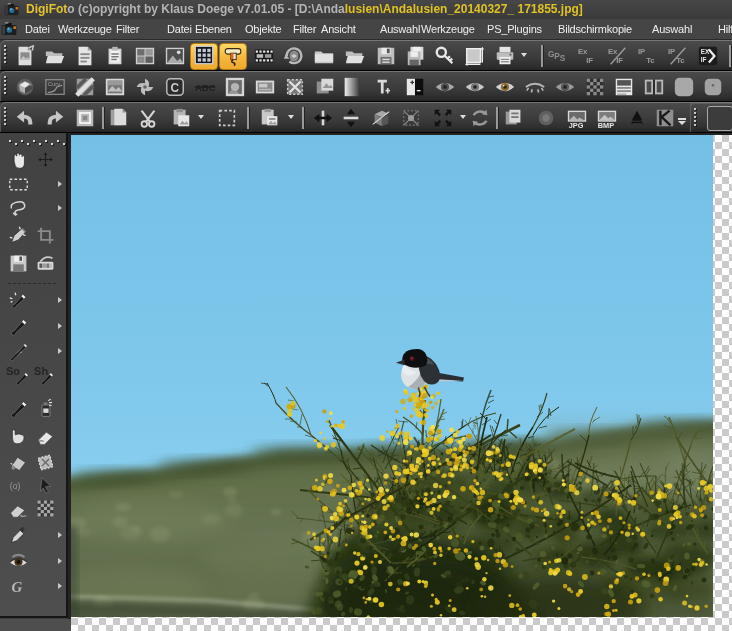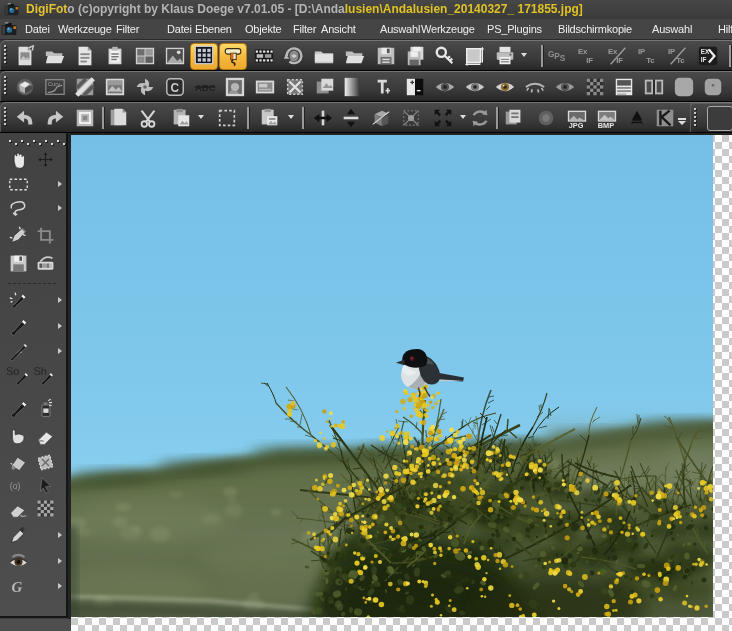--- a/index.html
+++ b/index.html
@@ -2944,21 +2944,21 @@
         <circle cx="12" cy="12.4" r="2.2" fill="#111"></circle>
         <path d="M2,13 q10,-9 20,0" fill="none" stroke="#333" stroke-width="1.4"></path>
         <path d="M5,7 q7,-5 14,0" fill="none" stroke="#888" stroke-width="2.4"></path>
       </svg>
 <div class="parr" style="left:58px;top:425px"></div>
 <svg class="ic" style="left:8px;top:443px" width="21" height="21" viewBox="0 0 24 24">
         <text x="4" y="18" font-size="17" font-weight="bold" font-style="italic" fill="#b9b9b9" font-family="Liberation Serif">G</text>
       </svg>
 <div class="parr" style="left:58px;top:450px"></div>
 <div style="position:absolute;left:8px;top:150px;width:48px;border-top:1px dashed #2a2a2a"></div>
-<div style="position:absolute;left:6px;top:232px;font-size:11px;color:#252525;font-weight:normal">So<span style="margin-left:14px">Sh</span></div>
+<div style="position:absolute;left:6px;top:232px;font-size:11px;color:#252525;font-weight:bold">So<span style="margin-left:14px">Sh</span></div>
 <svg class="ic" style="left:14px;top:237px" width="16" height="16" viewBox="0 0 24 24">
         <path d="M4,20 q0,-3 3,-3 l9,-10 3,3 -10,9 q0,3 -3,3 q-2,0 -2,-2Z" fill="#161616" stroke="#777" stroke-width="0.7"></path>
         <path d="M15.5,6.5 l3.5,3.5 2.4,-2.2 -3.6,-3.6Z" fill="#f2f2f2" stroke="#111" stroke-width="0.6"></path>
       </svg>
 <svg class="ic" style="left:39px;top:237px" width="16" height="16" viewBox="0 0 24 24">
         <path d="M4,20 q0,-3 3,-3 l9,-10 3,3 -10,9 q0,3 -3,3 q-2,0 -2,-2Z" fill="#161616" stroke="#777" stroke-width="0.7"></path>
         <path d="M15.5,6.5 l3.5,3.5 2.4,-2.2 -3.6,-3.6Z" fill="#f2f2f2" stroke="#111" stroke-width="0.6"></path>
       </svg>
     </div>
 <div id="belowpal"></div>

